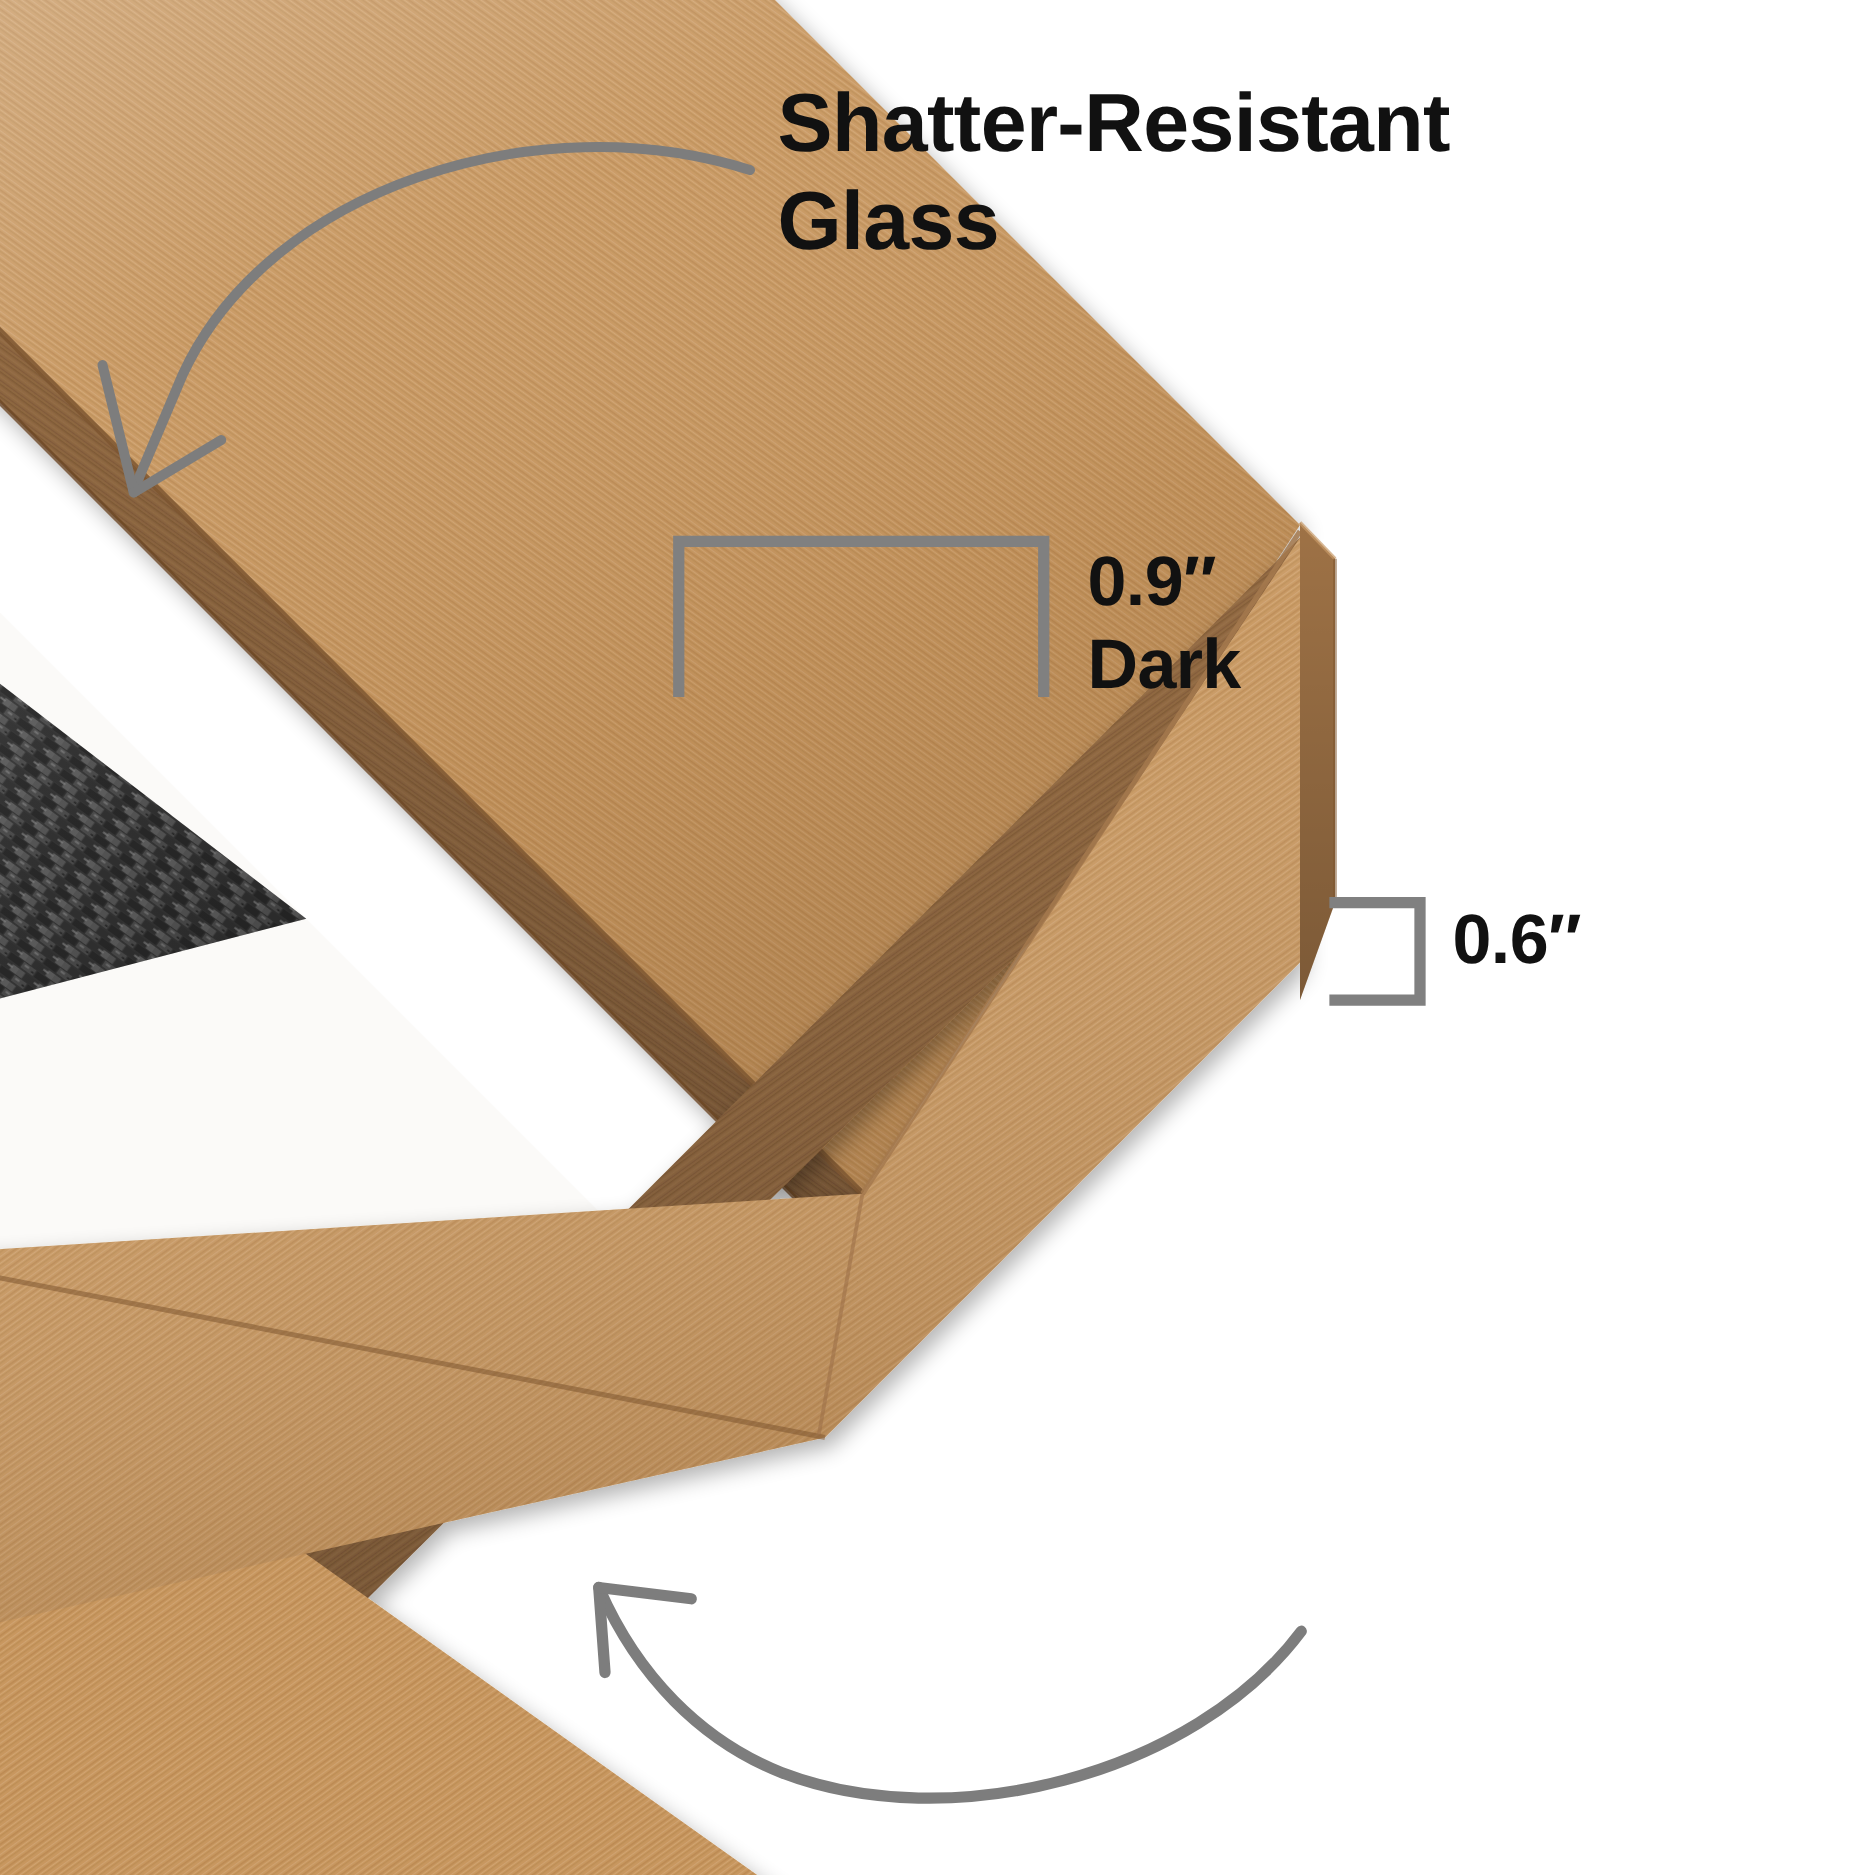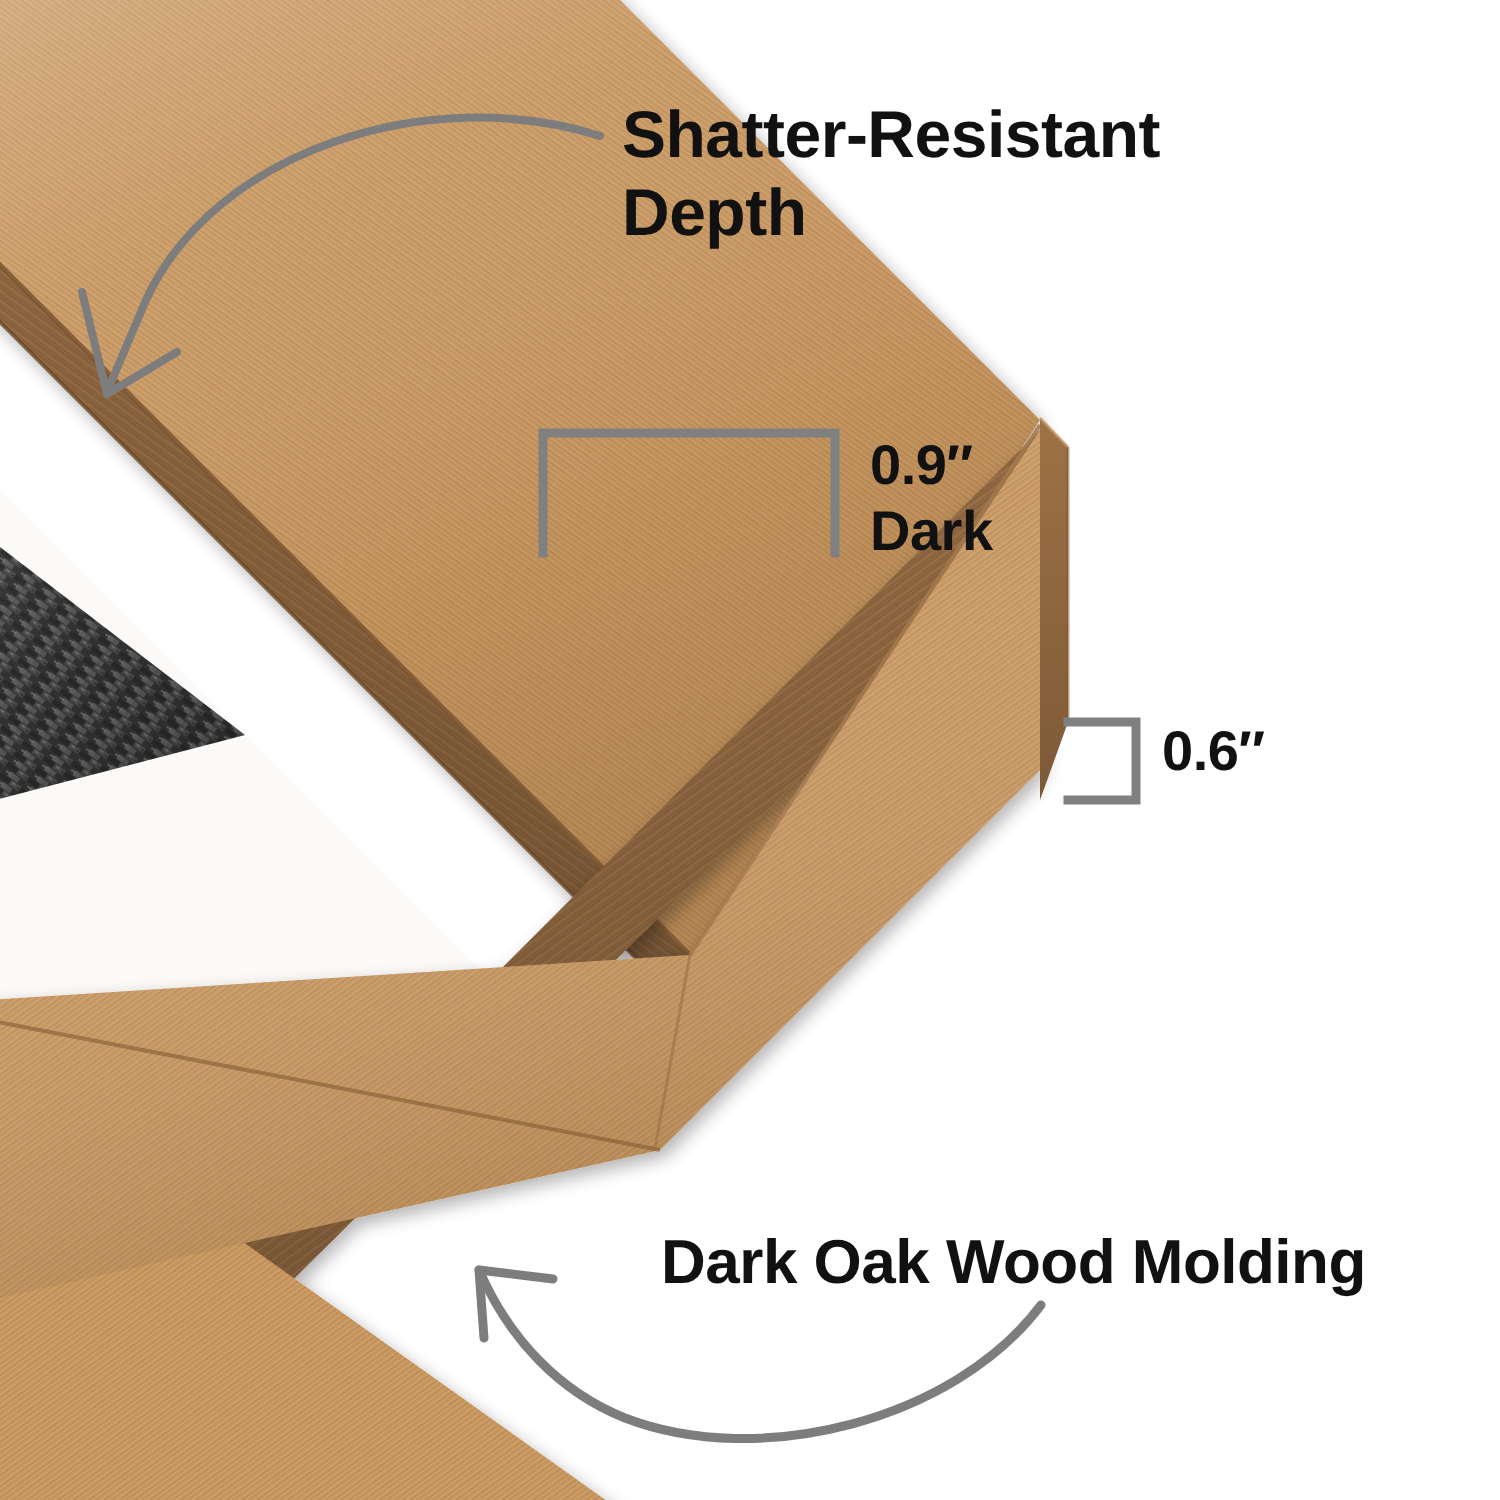--- a/index.html
+++ b/index.html
@@ -31,21 +31,20 @@
     letter-spacing: -0.5px;
     line-height: 1.18;
     white-space: pre-line;
     text-rendering: geometricPrecision;
   }
   #glass-label {
     left: 622px;
     top: 60px;
     font-size: 66px;
     width: 640px;
-    margin-top: 36px;
   }
   #width-label {
     left: 870px;
     top: 432px;
     font-size: 56px;
     width: 300px;
   }
   #depth-label {
     left: 1162px;
     top: 718px;
@@ -213,21 +212,20 @@
       <path d="M 107,394 L 177,352" fill="none" stroke="#7d7d7d" stroke-width="8" stroke-linecap="round"></path>
     </g>
 
     <g>
       <path d="M 1041,1305 C 955,1420 760,1470 625,1418 C 560,1392 510,1340 480,1272" fill="none" stroke="#7d7d7d" stroke-width="9" stroke-linecap="round"></path>
       <path d="M 479,1270 L 484,1338" fill="none" stroke="#7d7d7d" stroke-width="9" stroke-linecap="round"></path>
       <path d="M 479,1270 L 553,1279" fill="none" stroke="#7d7d7d" stroke-width="9" stroke-linecap="round"></path>
     </g>
   </svg>
 
-  <div class="callout" id="glass-label"><span>Shatter-Resistant</span><br><span>Depth</span></div>
+  <div class="callout" id="glass-label"><span>Shatter-Resistant</span><br><span>Glass</span></div>
 
   <div class="callout" id="width-label"><span>0.9″</span><br><span>Dark</span></div>
 
   <div class="callout" id="depth-label"><span>0.6″</span><br></div>
 
-  <div class="callout" id="molding-label">Dark Oak Wood Molding</div>
 
 </div>
 
 </body></html>

